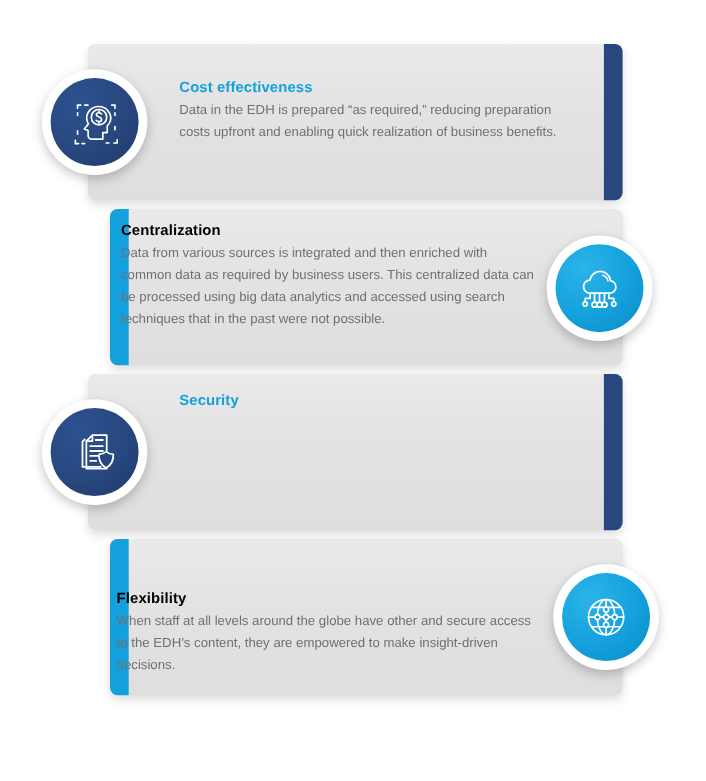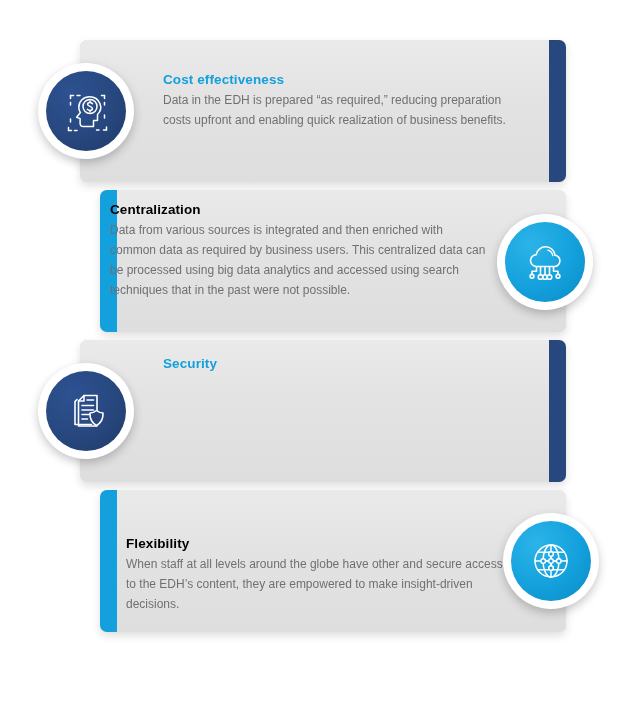--- a/index.html
+++ b/index.html
@@ -108,21 +108,21 @@
 
   
   #card-cost        { left: 80px;  top: 40px;  width: 486px; height: 142px; }
   #card-central     { left: 100px; top: 190px; width: 466px; height: 142px; }
   #card-security    { left: 80px;  top: 340px; width: 486px; height: 142px; }
   #card-flexibility { left: 100px; top: 490px; width: 466px; height: 142px; }
 
   #text-cost        { left: 163px; top: 71px;  width: 360px; }
   #text-central     { left: 110px; top: 201px; width: 380px; }
   #text-security    { left: 163px; top: 343px; width: 360px; margin-top: 12px; }
-  #text-flexibility { left: 126px; top: 535px; width: 380px; }
+  #text-flexibility { left: 106px; top: 535px; width: 380px; }
 
   #badge-cost        { left: 38px;  top: 63px;  }
   #badge-central     { left: 497px; top: 214px; }
   #badge-security    { left: 38px;  top: 363px; }
   #badge-flexibility { left: 503px; top: 513px; }
 </style>
 </head>
 <body>
 
 <div id="infographic">

